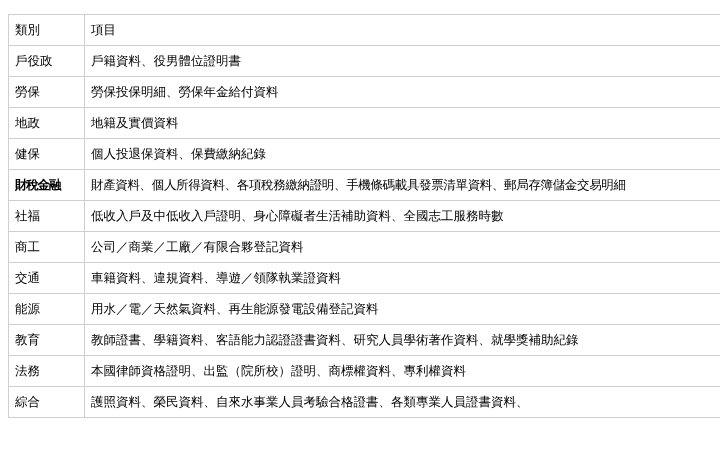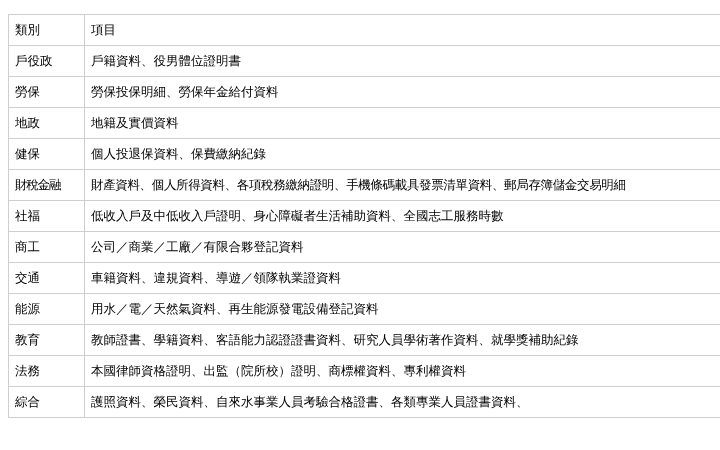--- a/index.html
+++ b/index.html
@@ -52,20 +52,21 @@
   
   td.tight {
     letter-spacing: -0.35px;
     padding-left: 3px;
     padding-right: 2px;
   }
   td.tight-cat {
     letter-spacing: -1.2px;
     padding-left: 2px;
     padding-right: 1px;
+    font-weight: bold;
   }
 </style>
 </head>
 <body>
 
 <div class="page">
   <table class="data-table">
     <tbody>
       <tr class="hdr">
         <td class="col-cat">類別</td>

